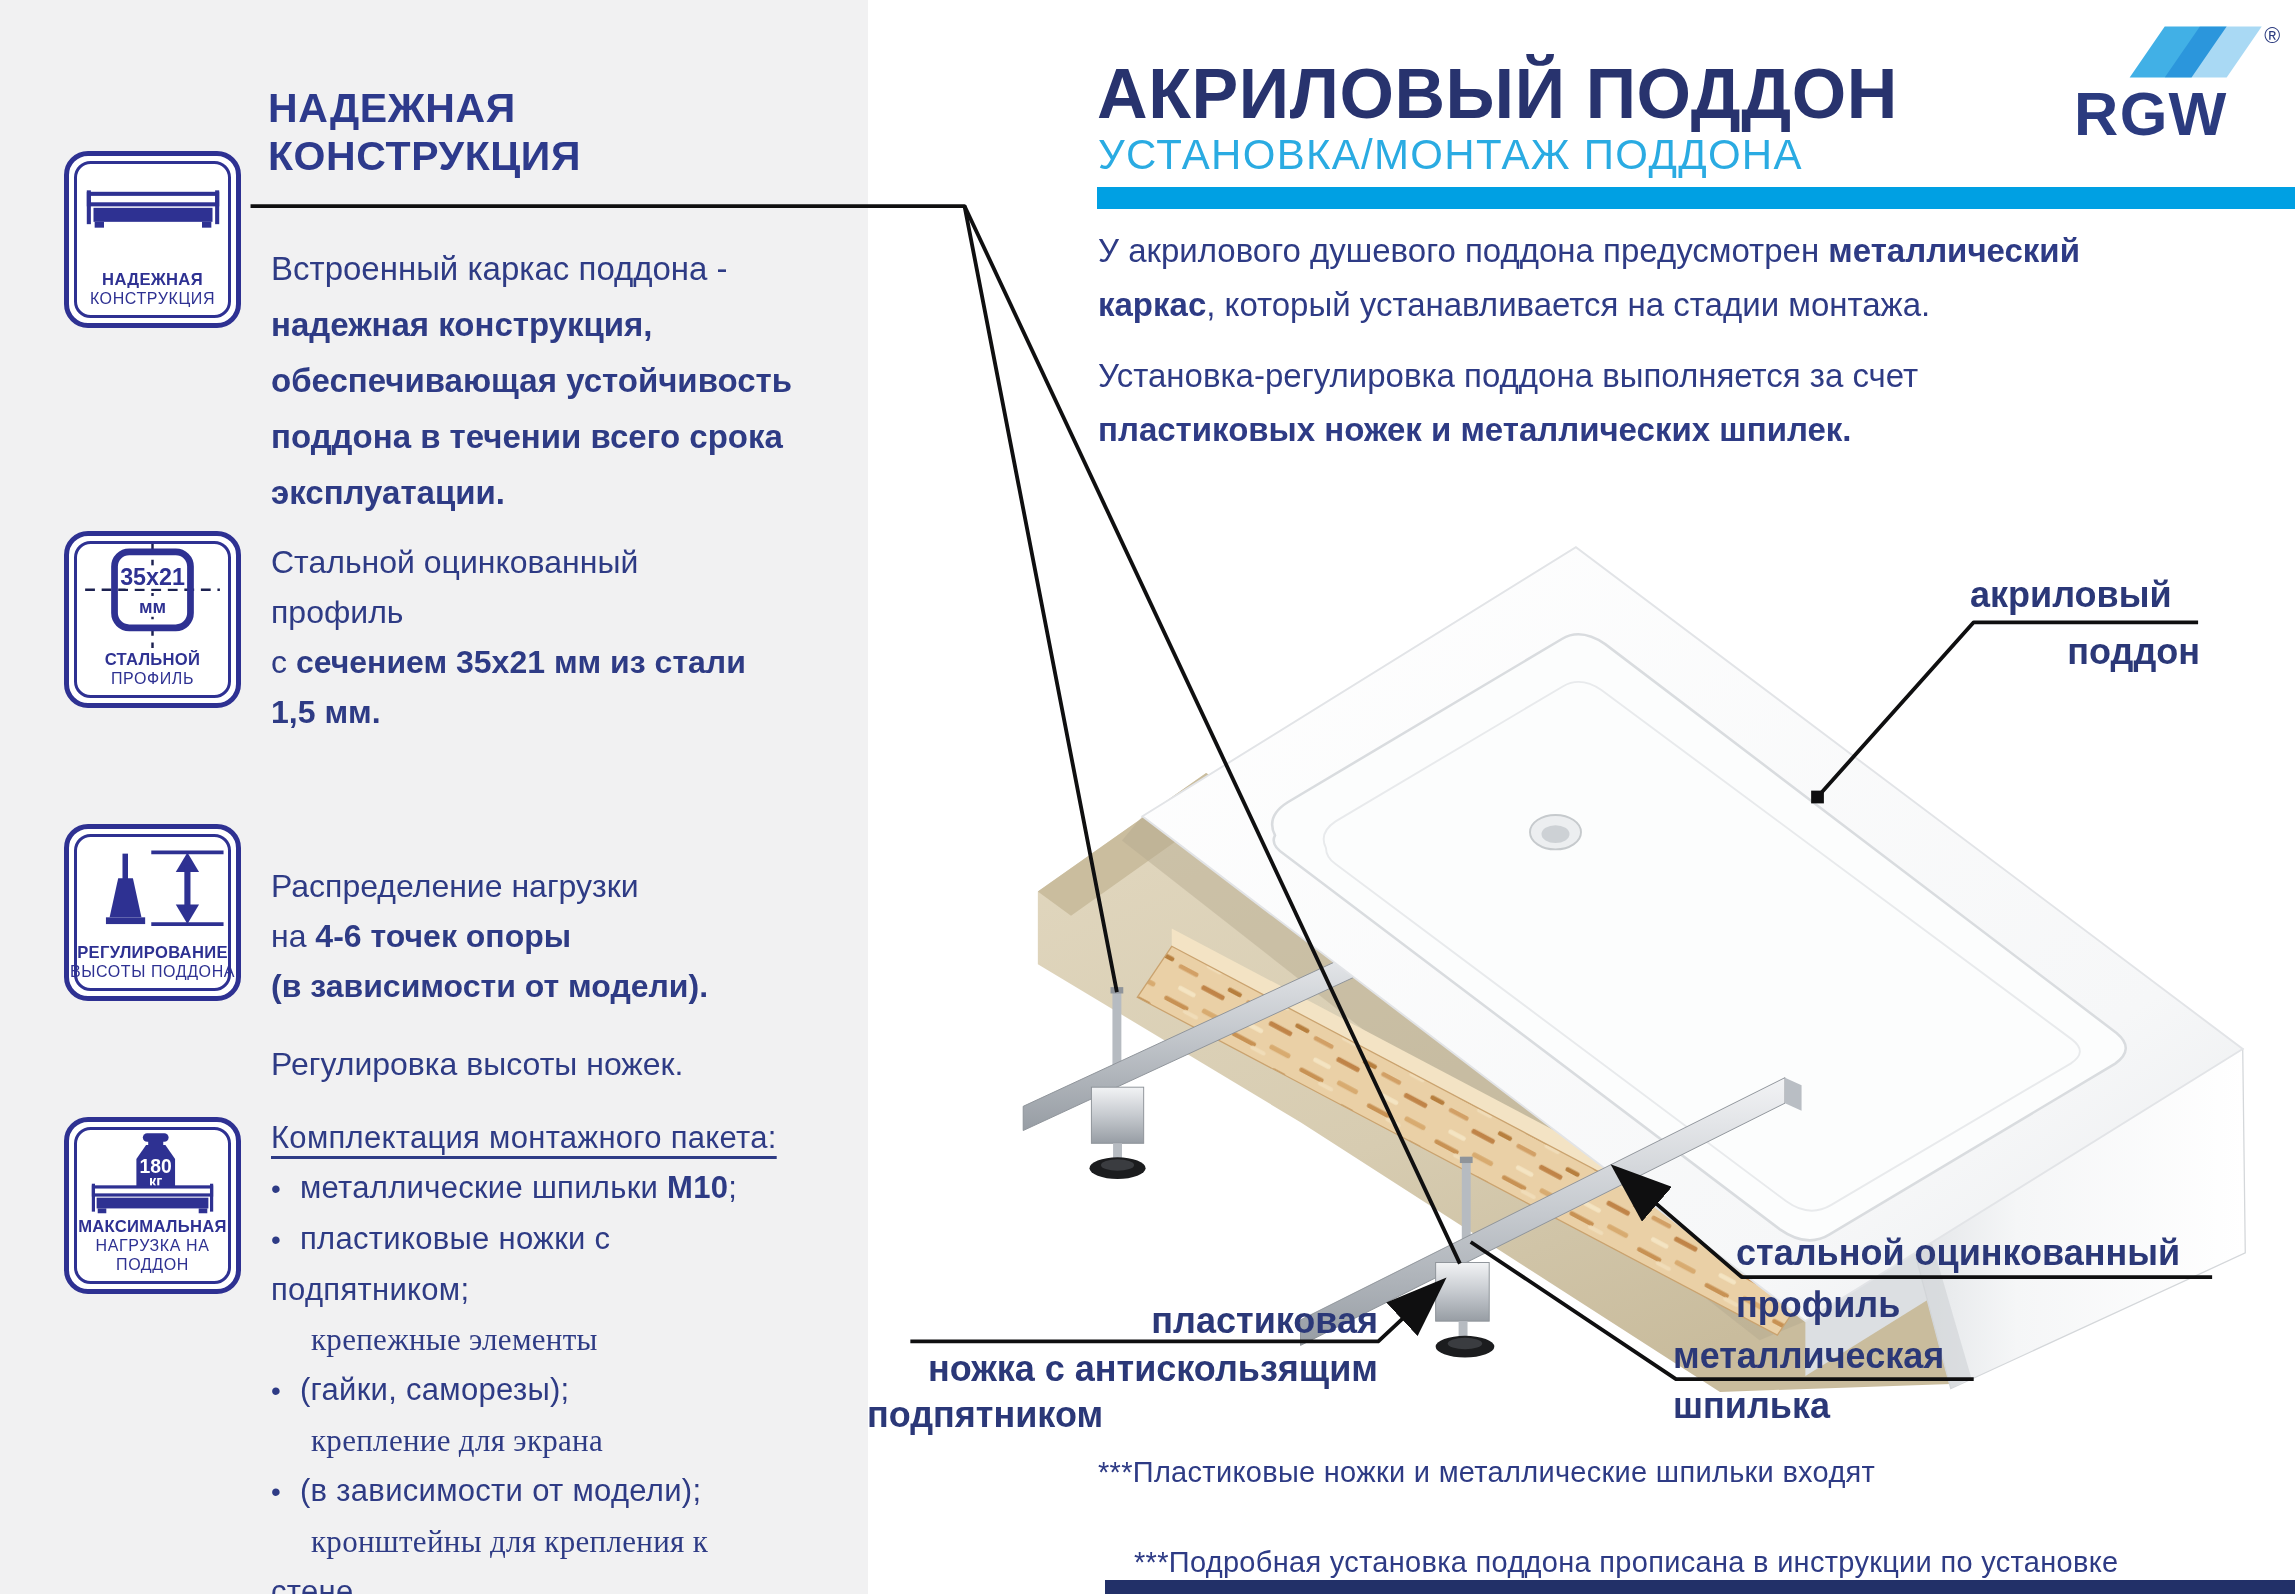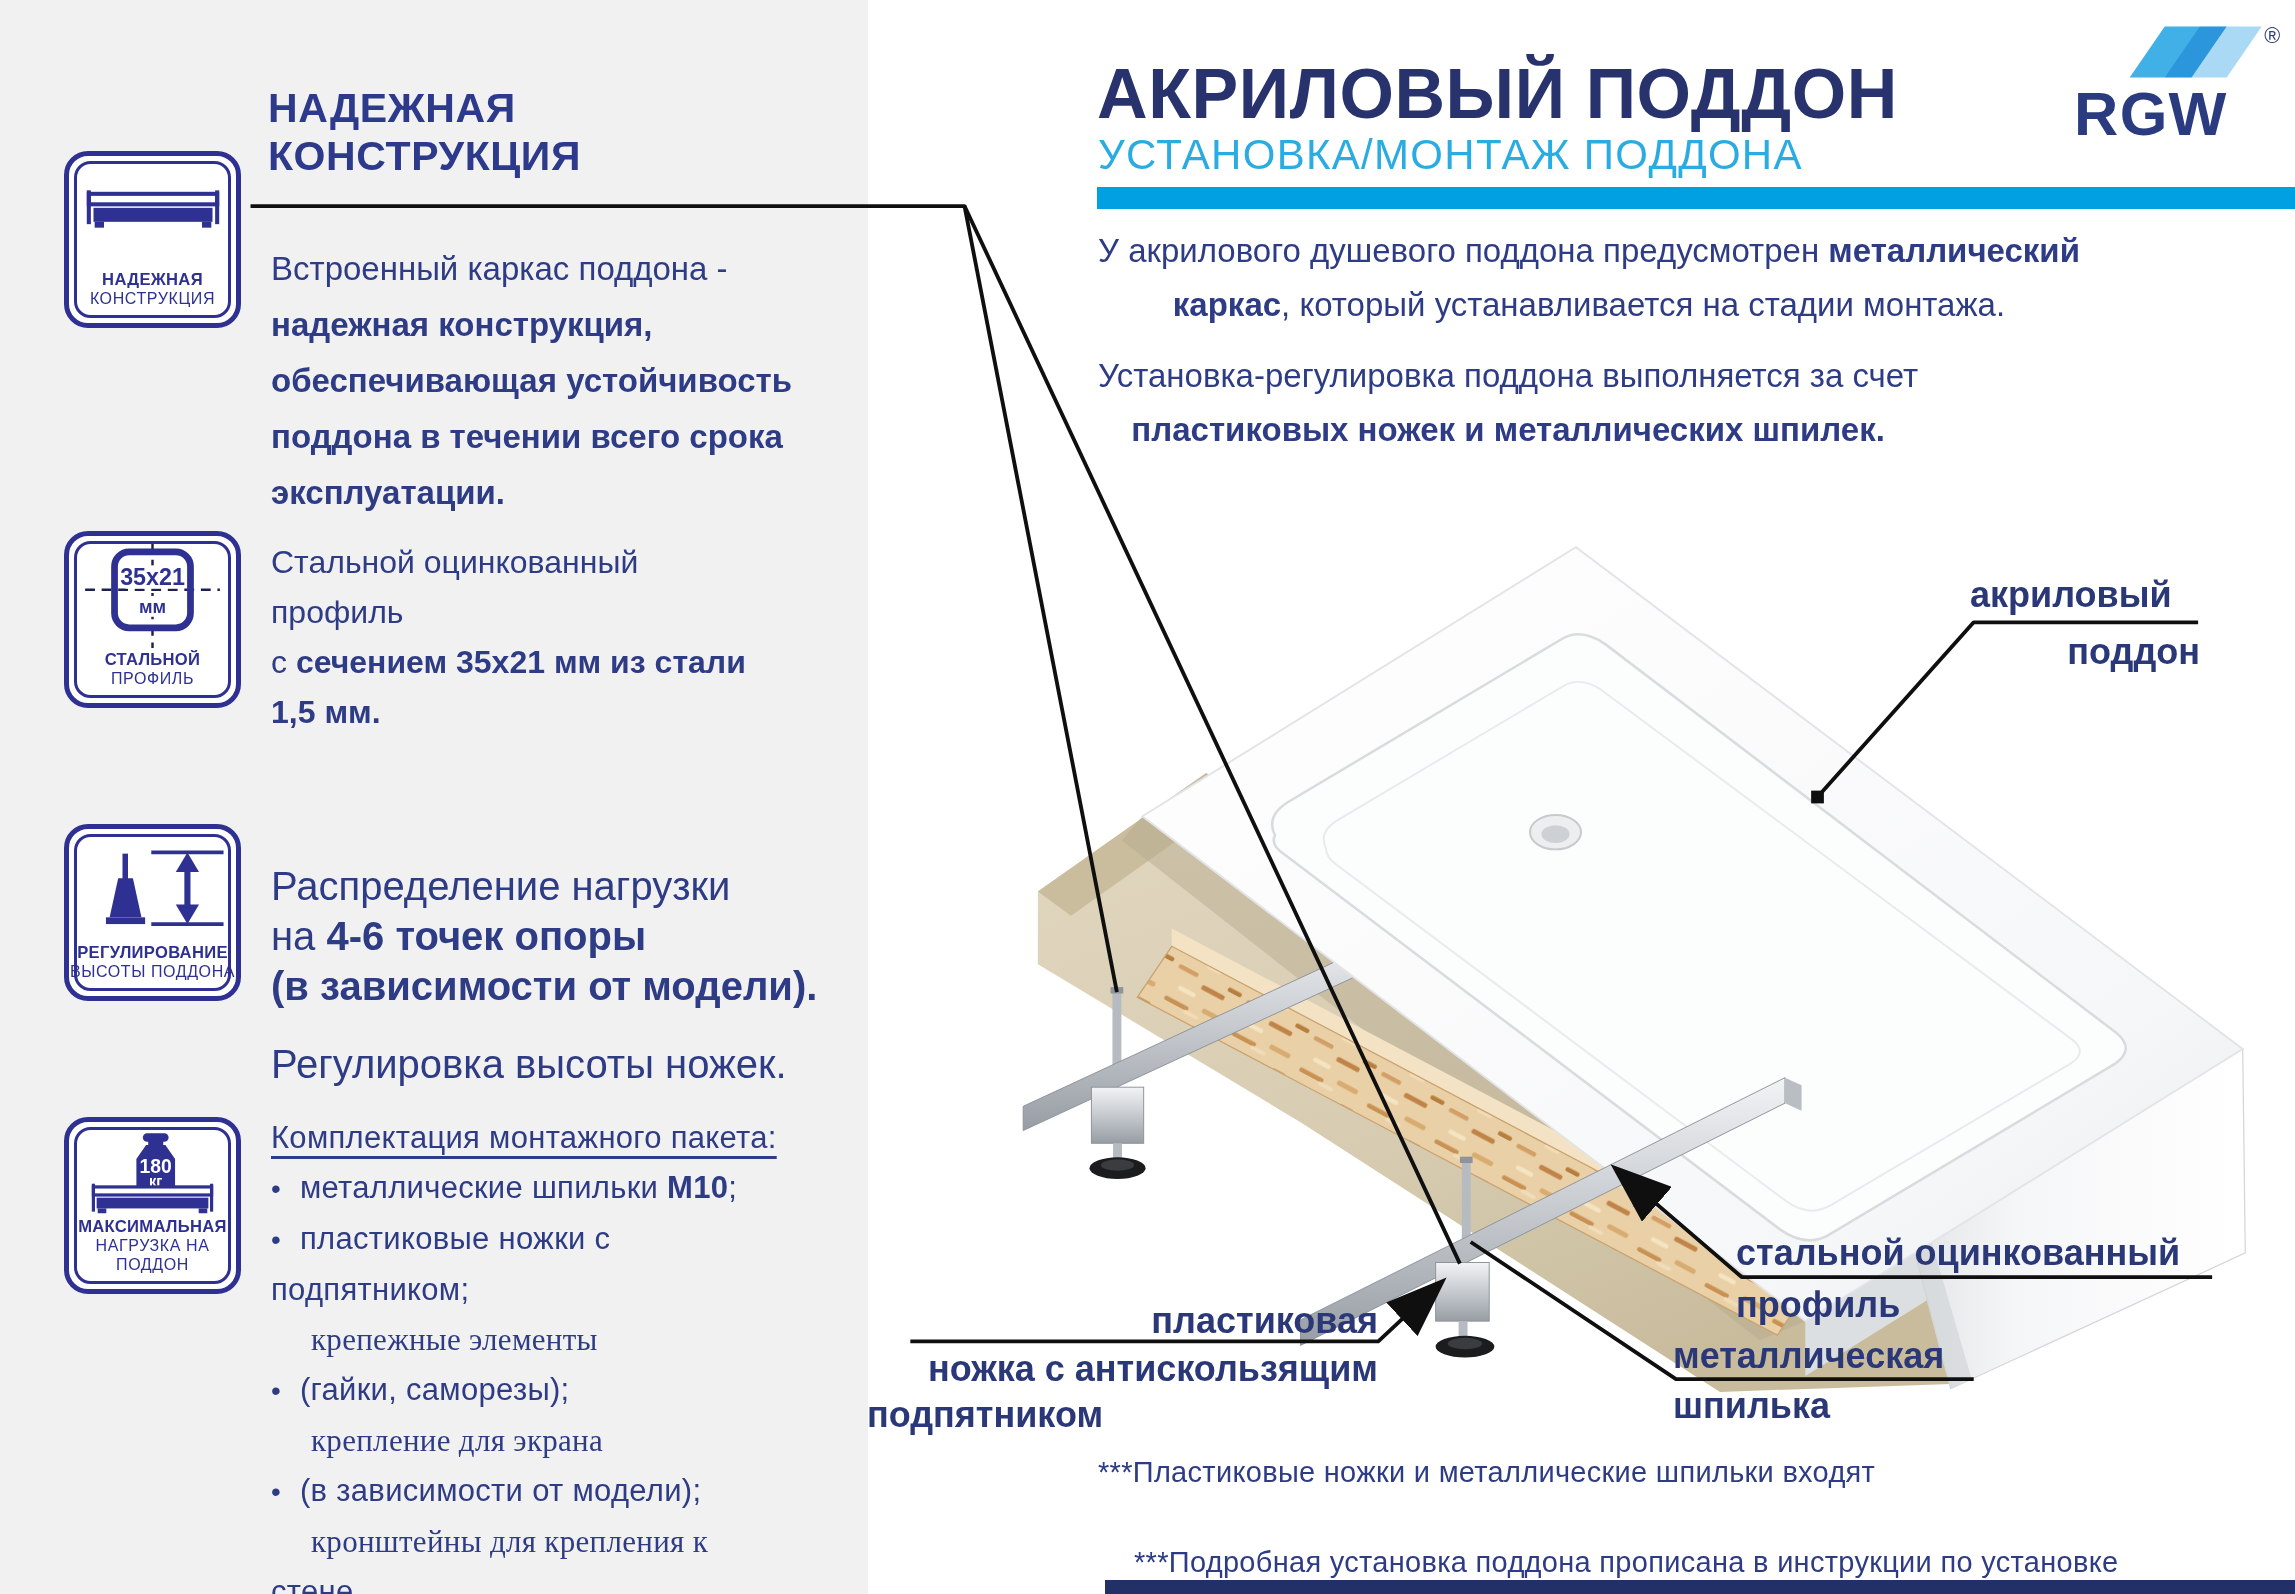--- a/index.html
+++ b/index.html
@@ -11,37 +11,37 @@
   .rl{white-space:nowrap;}
   .rl.gap{margin-top:28px;}
   .rl.ind{padding-left:40px;font-family:Liberation Serif, serif;}
   .rl.bl::before{content:"\2022";display:inline-block;width:29px;font-size:0.9em;}
   
   .sidebar-bg{left:0;top:0;width:868px;height:1594px;background:var(--sidebar_bg);}
   .side-head{left:268px;top:84px;font-size:41px;line-height:48px;font-weight:700;
              color:var(--navy_head);letter-spacing:0.6px;}
   .para{font-size:33px;line-height:56px;color:var(--navy);}
   .para-s2{font-size:32px;line-height:50px;}
-  .para-s3{font-size:40px;line-height:50px;}
+  .para-s3{font-size:32px;line-height:50px;}
   .para-s4{font-size:31px;line-height:50px;letter-spacing:0.3px;}
   
   .iconbox{width:177px;height:177px;background:#fff;border:5.1px solid var(--navy_deep);
            border-radius:24px;box-sizing:border-box;display:flex;flex-direction:column;
            align-items:center;}
   .iconbox::before{content:"";position:absolute;inset:5.1px;border:3.2px solid var(--navy_deep);
            border-radius:16.6px;pointer-events:none;}
   .iconbox{position:absolute;}
   .icap{text-align:center;line-height:19px;margin-top:auto;padding-bottom:15.3px;}
   .icap .c1{font-size:16.6px;font-weight:700;color:var(--navy_deep);letter-spacing:0.3px;display:block;}
   .icap .c2{font-size:16px;font-weight:400;color:var(--navy_deep);letter-spacing:0.6px;display:block;}
   
   .title{left:1097px;top:54px;font-size:70px;font-weight:700;color:var(--title);letter-spacing:0.6px;}
   .subtitle{left:1098px;top:131px;font-size:42px;color:var(--cyan_text);letter-spacing:1.3px;}
   .cyanbar{left:1097px;top:187px;width:1199px;height:22px;background:var(--cyan);}
-  .mainpara{font-size:33px;line-height:54px;color:var(--navy);text-align:center;}
+  .mainpara{font-size:33px;line-height:54px;color:var(--navy);}
   .clabel{font-size:36px;line-height:42px;font-weight:700;color:var(--navy_label);}
   .foot{font-size:29px;line-height:46px;color:var(--navy);letter-spacing:0.3px;}
   .bottombar{left:1105px;top:1580px;width:1190px;height:14px;background:var(--navy_bar);}
   svg text{font-family:"Liberation Sans",sans-serif;}
 </style>
 </head>
 <body>
 
 <div class="page">
 

